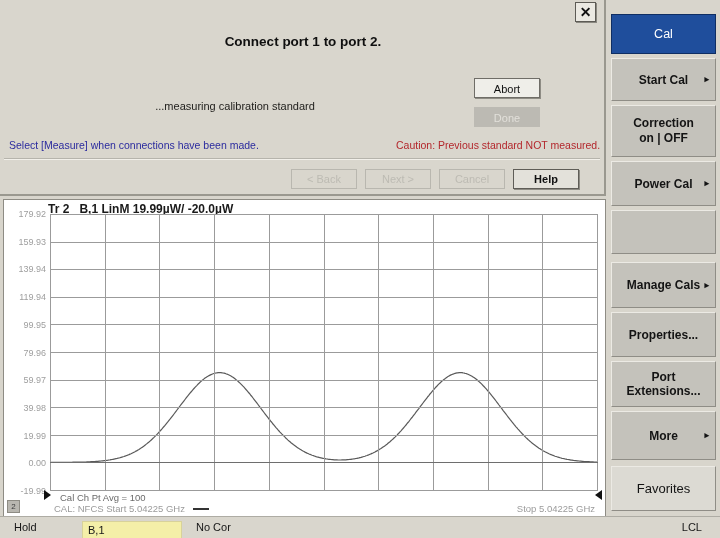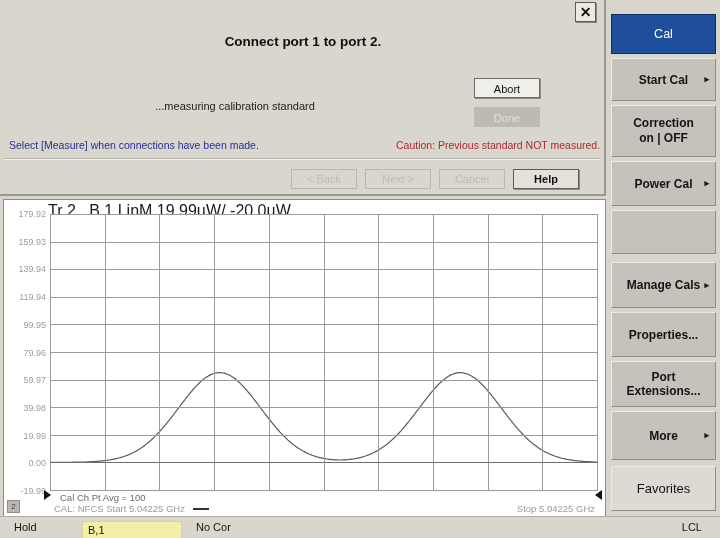--- a/index.html
+++ b/index.html
@@ -157,22 +157,22 @@
     left: 3px; top: 199px;
     width: 603px;
     height: 318px;
     background: #ffffff;
     border: 1px solid #8e8c84;
     box-sizing: border-box;
   }
   #trace-label {
     position: absolute;
     left: 44px; top: 2px;
-    font-size: 16px;
-    font-weight: normal;
+    font-size: 12px;
+    font-weight: bold;
     color: #1a1a1a;
     white-space: nowrap;
   }
   #trace-label .und { border-bottom: 1px solid #1a1a1a; }
   #watermark {
     position: absolute;
     left: 56px; top: 16px;
     font-size: 10px;
     color: #bdbdbd;
     white-space: nowrap;

